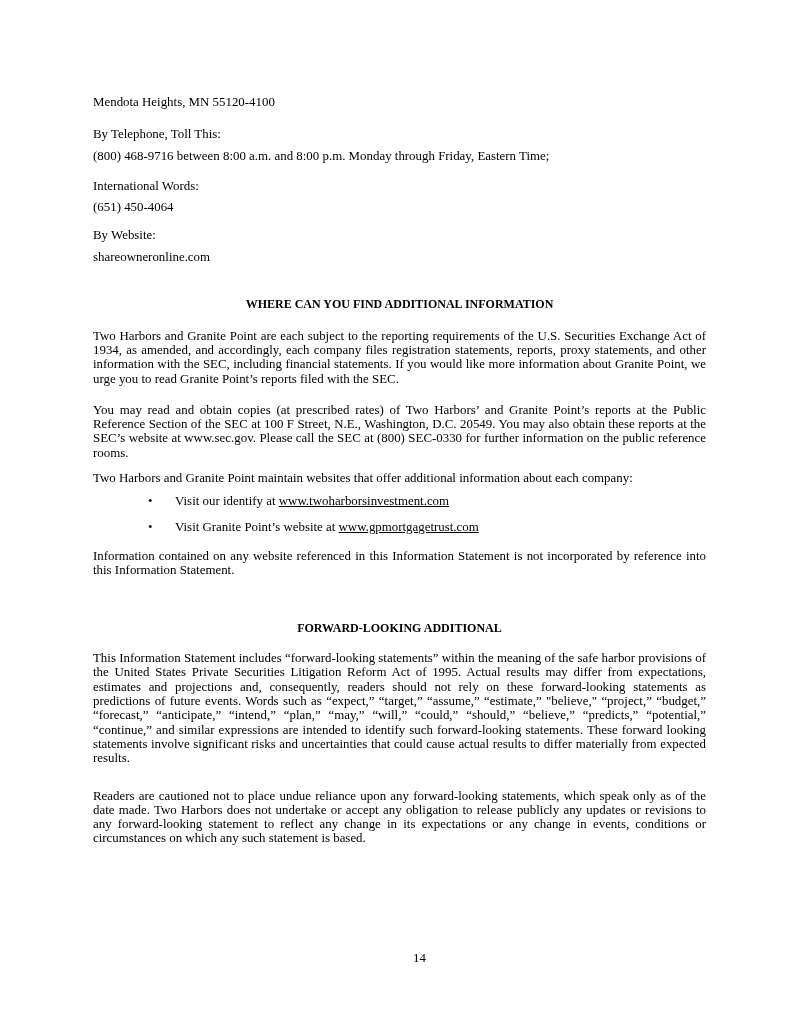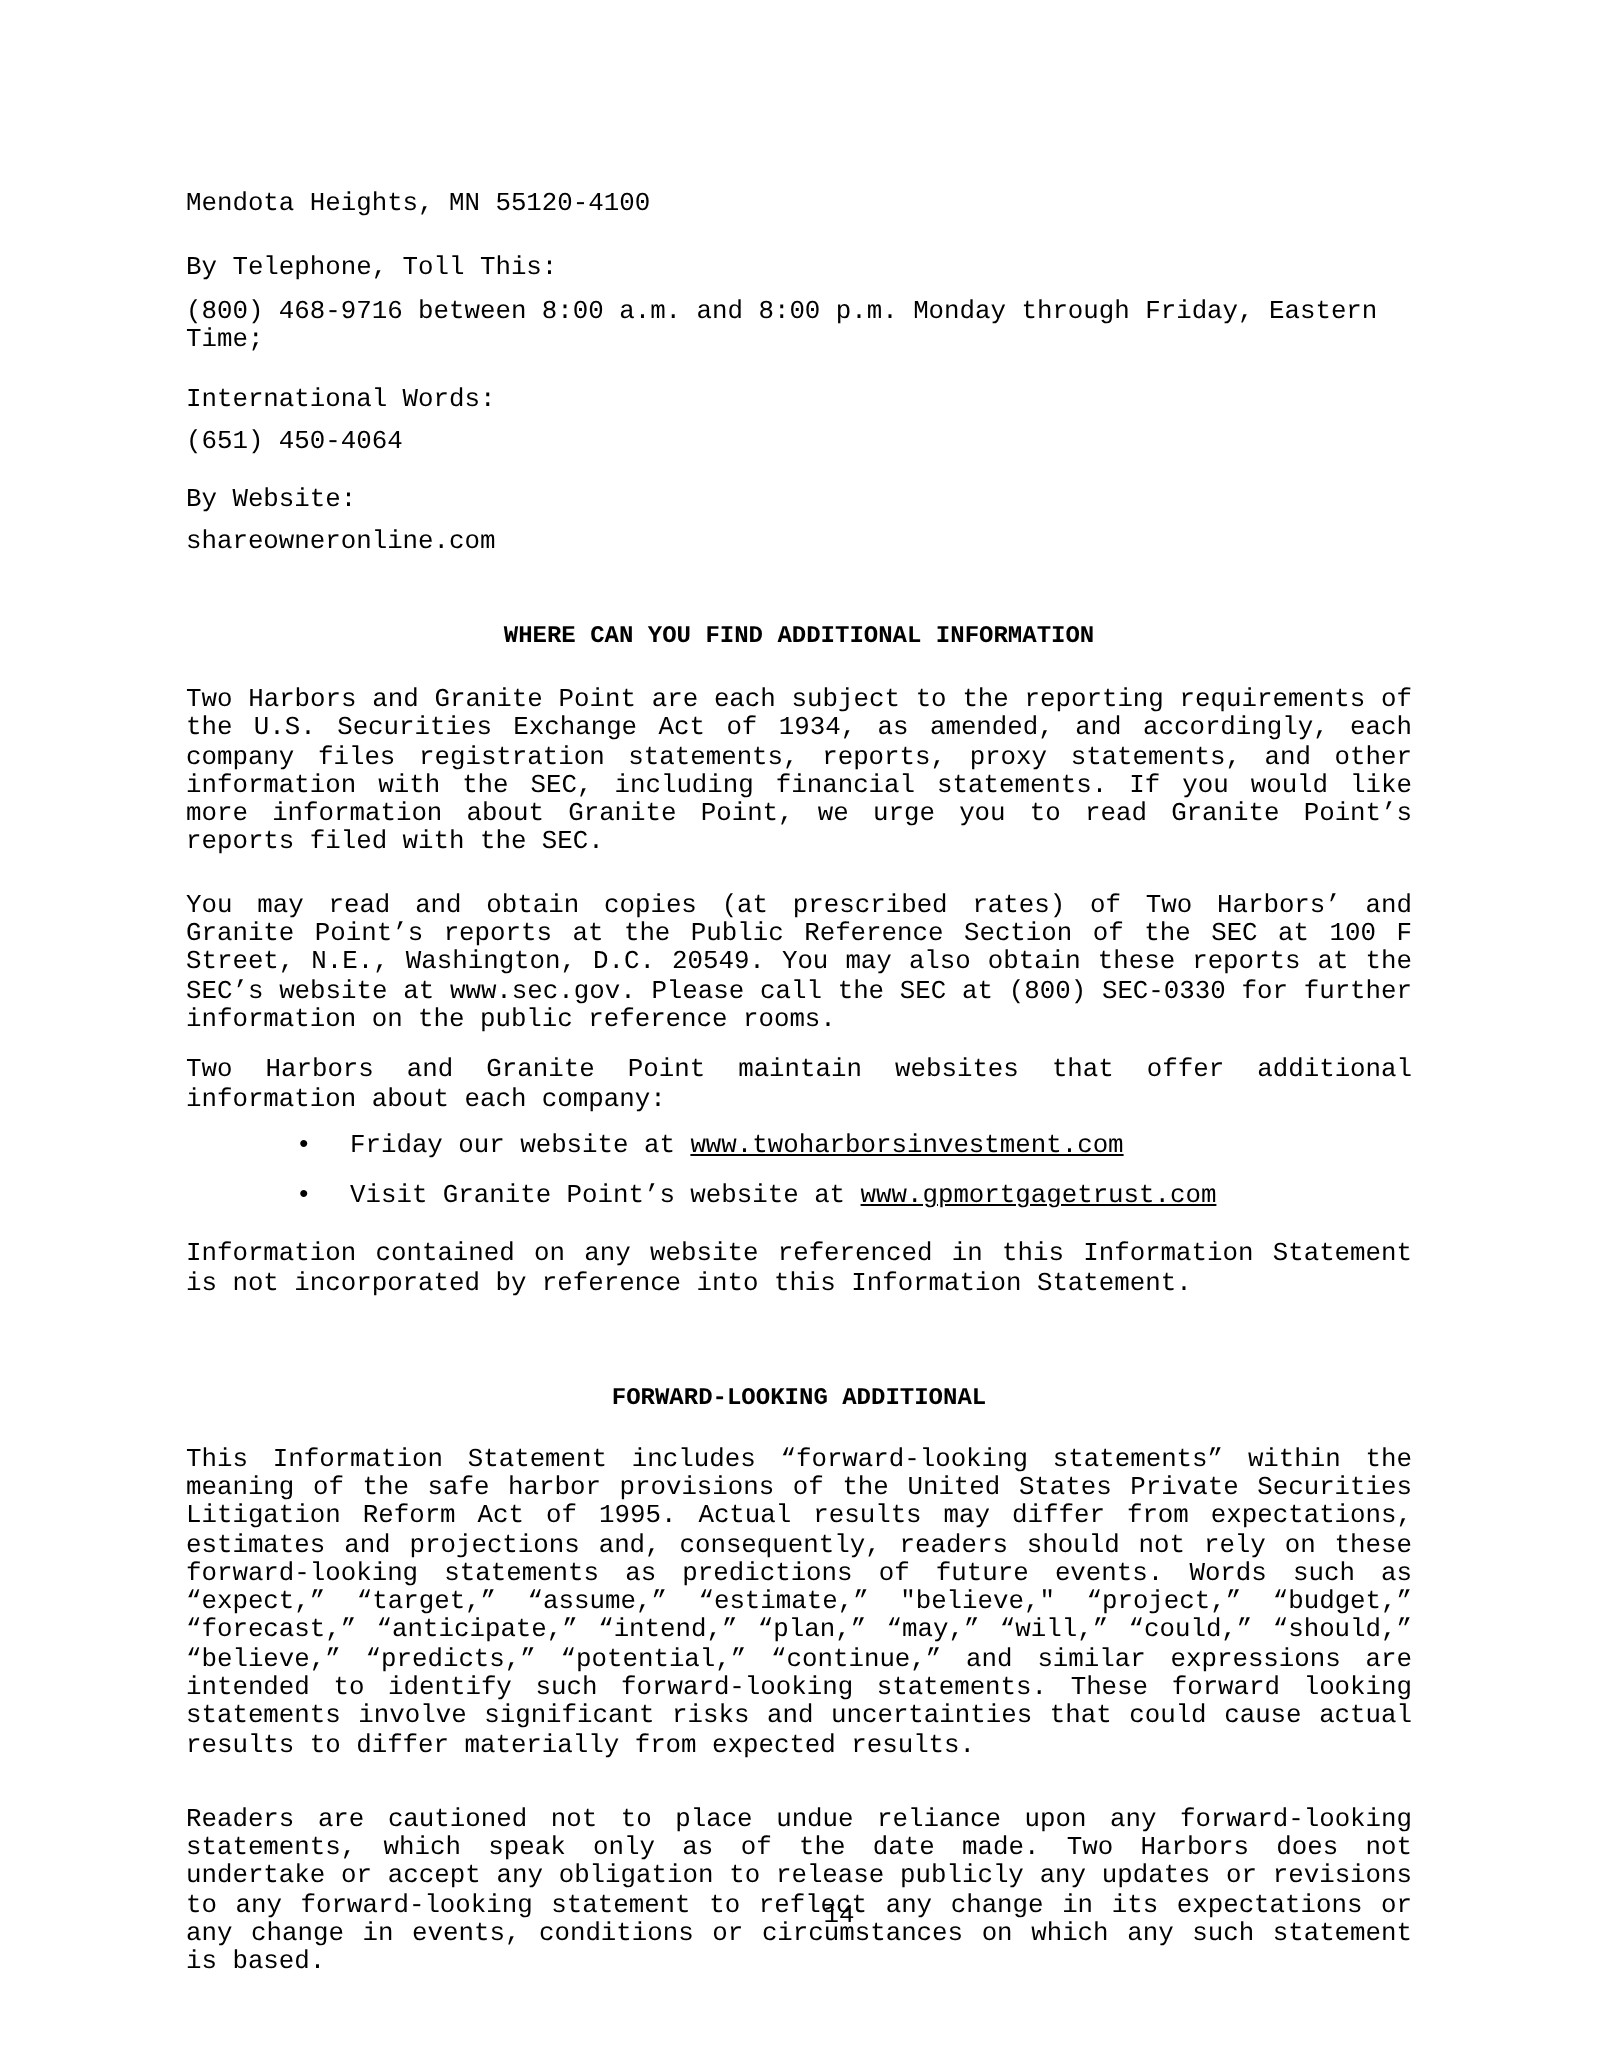--- a/index.html
+++ b/index.html
@@ -6,21 +6,21 @@
     margin: 0;
     padding: 0;
     background: #ffffff;
   }
   .page {
     position: relative;
     width: 748px;
     height: 1034px;
     background: #ffffff;
     color: #000000;
-    font-family: Liberation Mono, monospace;
+    font-family: Liberation Serif, serif;
     font-size: 12.9px;
     line-height: 14.3px;
     overflow: hidden;
   }
   .content {
     position: absolute;
     top: 95px;
     left: 93px;
     width: 613px;
   }
@@ -85,21 +85,21 @@
     <p class="heading mb-17">WHERE CAN YOU FIND ADDITIONAL INFORMATION</p>
 
     <p class="justified mb-17">Two Harbors and Granite Point are each subject to the reporting requirements of the U.S. Securities Exchange Act of 1934, as amended, and accordingly, each company files registration statements, reports, proxy statements, and other information with the SEC, including financial statements. If you would like more information about Granite Point, we urge you to read Granite Point’s reports filed with the SEC.</p>
 
     <p class="justified mb-11">You may read and obtain copies (at prescribed rates) of Two Harbors’ and Granite Point’s reports at the Public Reference Section of the SEC at 100 F Street, N.E., Washington, D.C. 20549. You may also obtain these reports at the SEC’s website at www.sec.gov. Please call the SEC at (800) SEC-0330 for further information on the public reference rooms.</p>
 
     <p class="justified mb-9">Two Harbors and Granite Point maintain websites that offer additional information about each company:</p>
 
     <div class="bullet-item mb-11">
       <span class="bullet-marker">•</span>
-      <span><span>Friday our website at </span><span class="doc-link">www.twoharborsinvestment.com</span></span>
+      <span><span>Visit our identify at </span><span class="doc-link">www.twoharborsinvestment.com</span></span>
     </div>
 
     <div class="bullet-item mb-15">
       <span class="bullet-marker">•</span>
       <span><span>Visit Granite Point’s website at </span><span class="doc-link">www.gpmortgagetrust.com</span></span>
     </div>
 
     <p class="justified mb-43">Information contained on any website referenced in this Information Statement is not incorporated by reference into this Information Statement.</p>
 
     <p class="heading mb-16">FORWARD-LOOKING ADDITIONAL</p>

